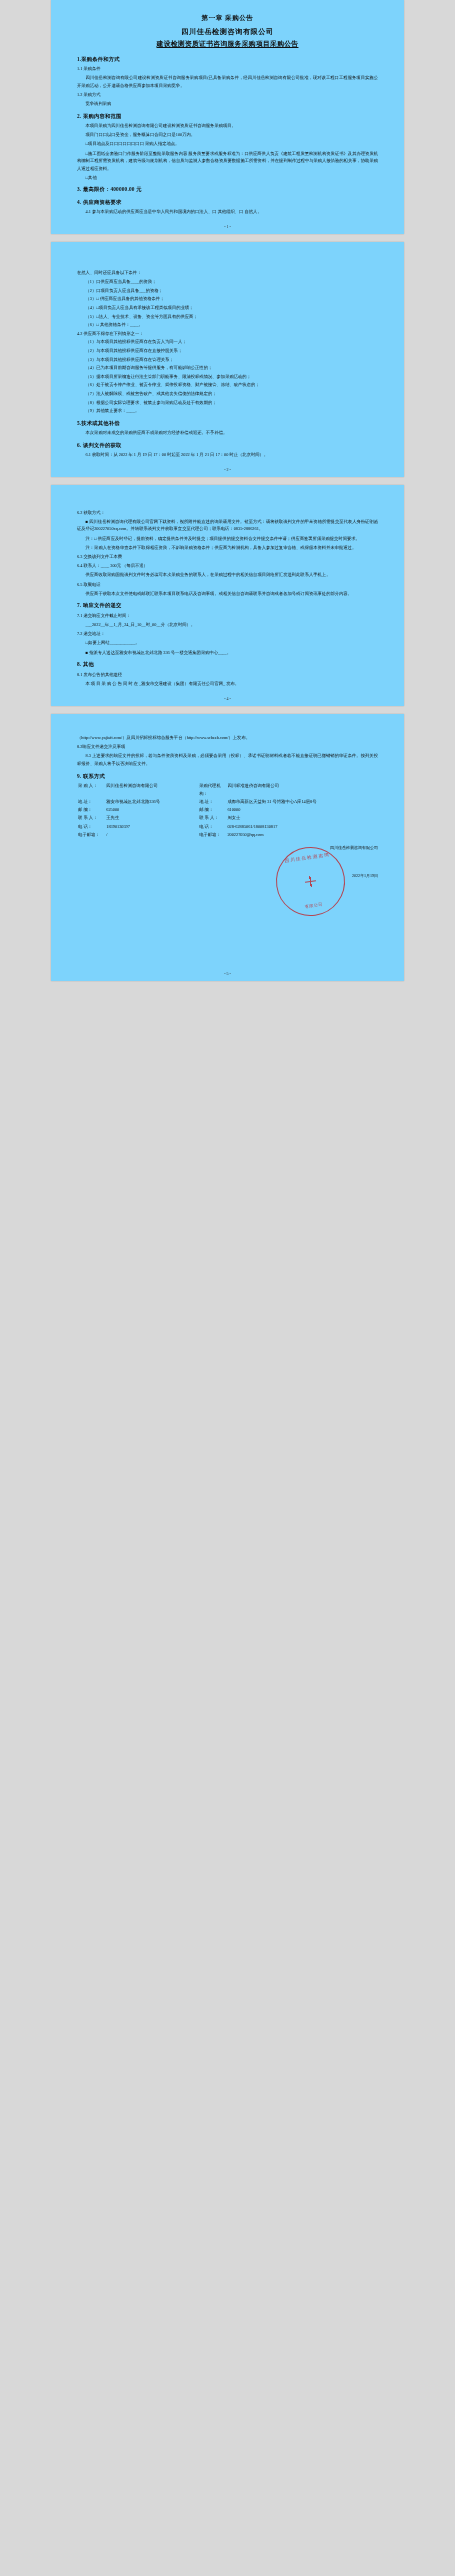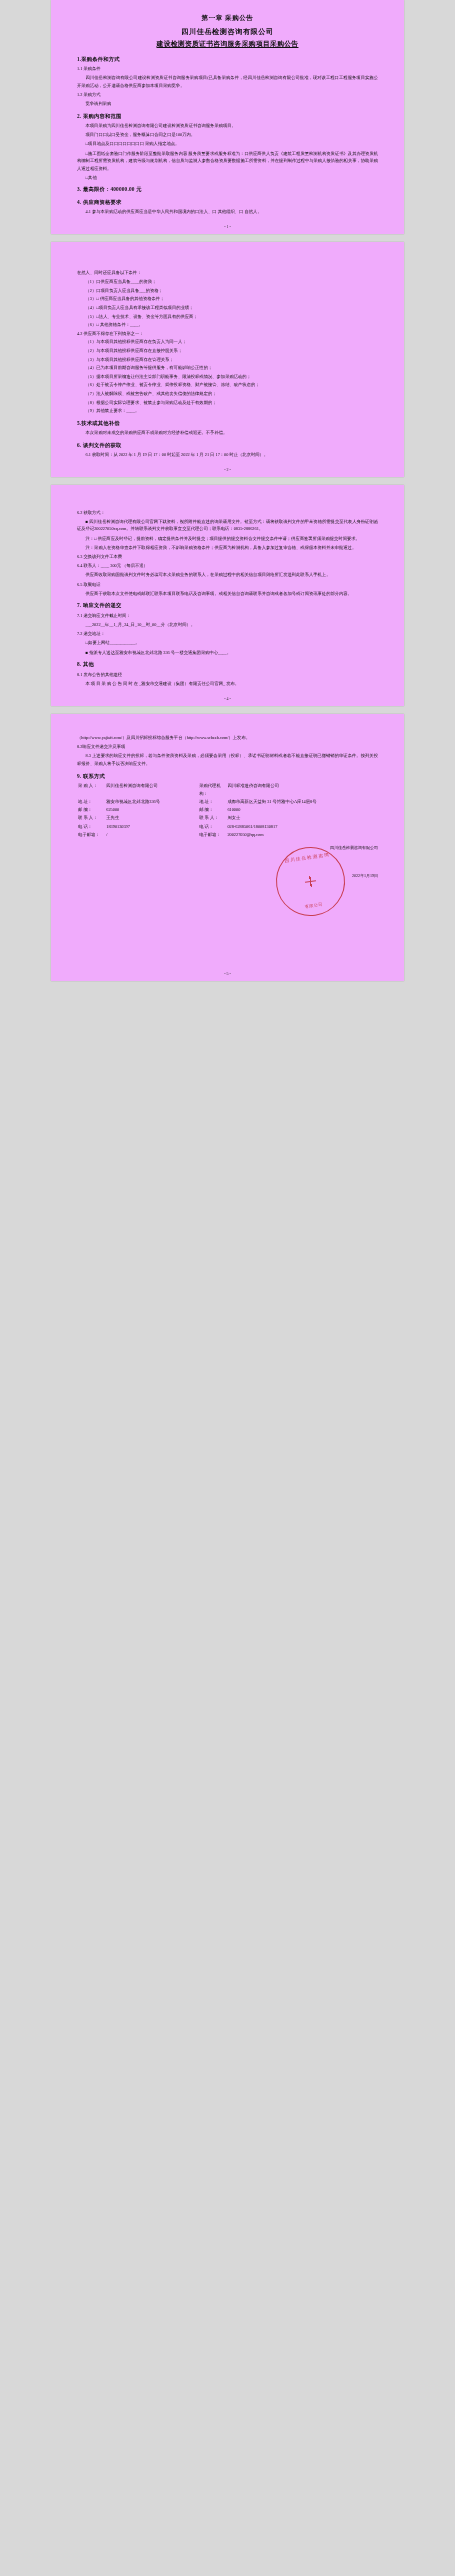--- a/index.html
+++ b/index.html
@@ -6,21 +6,21 @@
   body{font-family:"Liberation Serif", serif; color:#111;}
   .page{
     width:455px;
     margin:0 auto;
     background:#d8d8d8;
     position:relative;
   }
   .sheet{
     width:353px;
     margin:0 auto 8px auto;
-    background:#f0abfc;
+    background:#7dd3fc;
     padding:15px 26px 17px 26px;
     box-sizing:border-box;
     position:relative;
     box-shadow:0 0 1.1px rgba(0,0,0,.25);
   }
   .sheet.first{padding-top:12.5px;}
   .title-line{
     text-align:center;
     font-weight:bold;
     font-size:6.5px;

